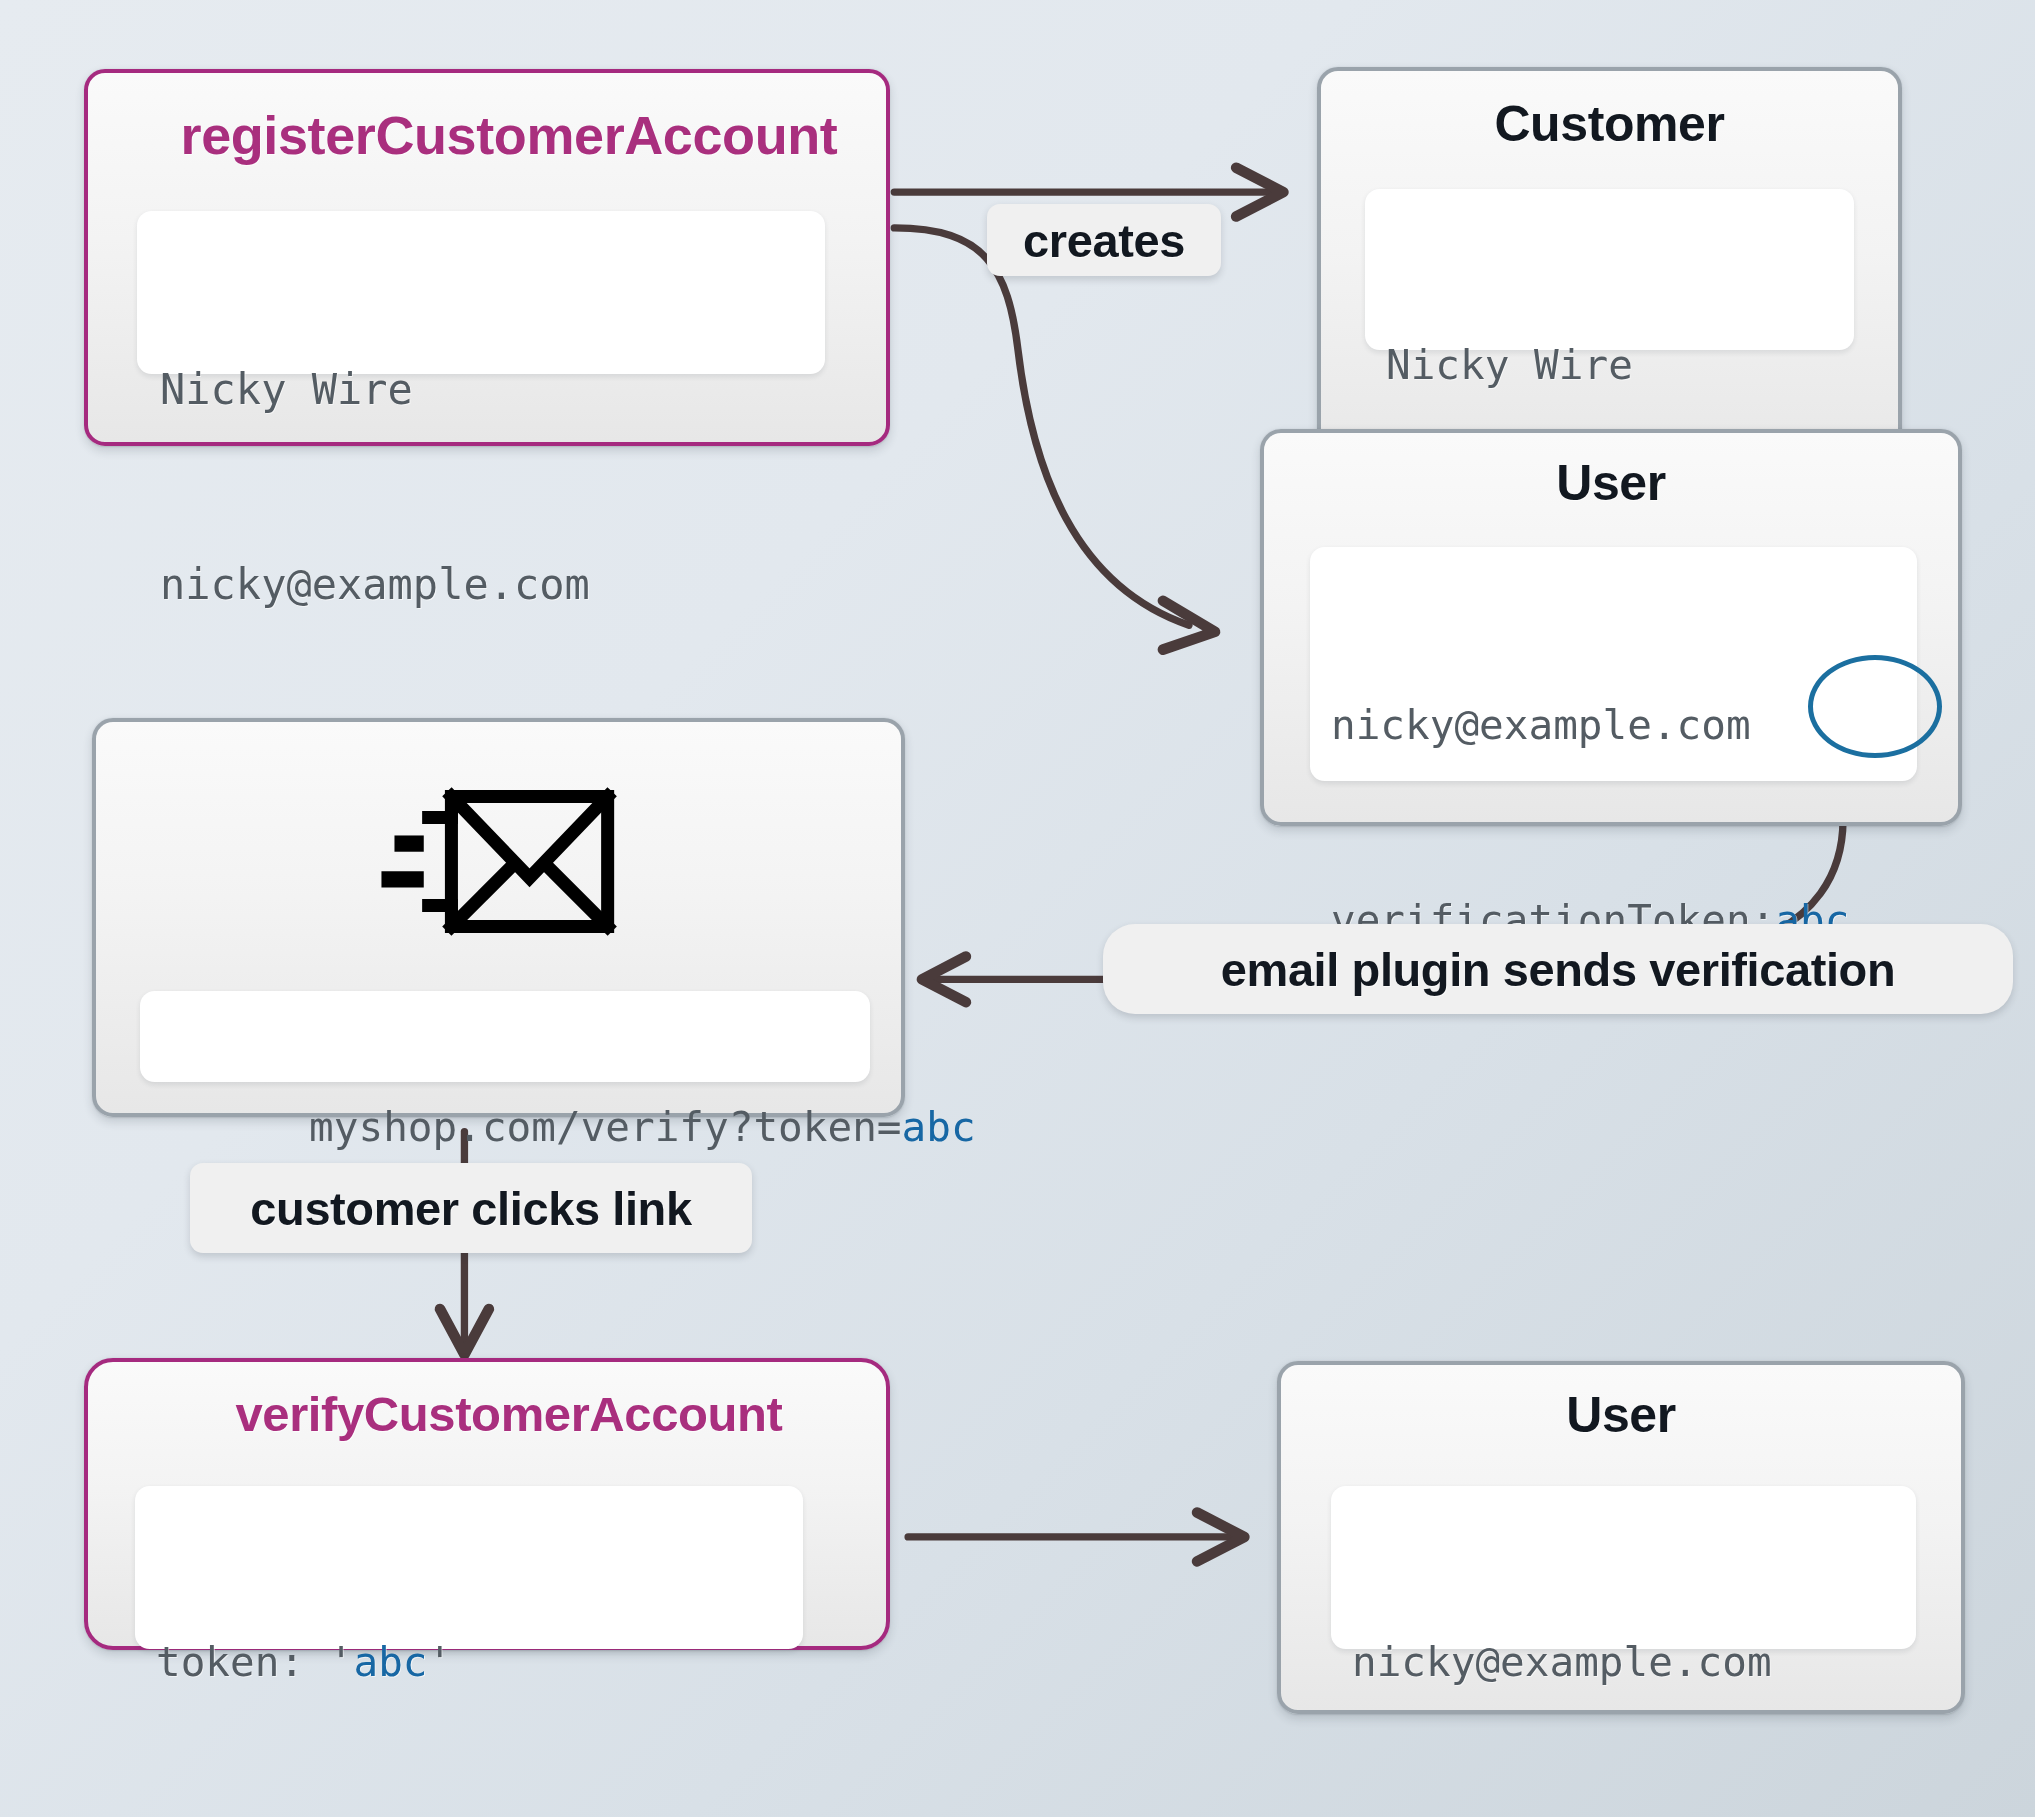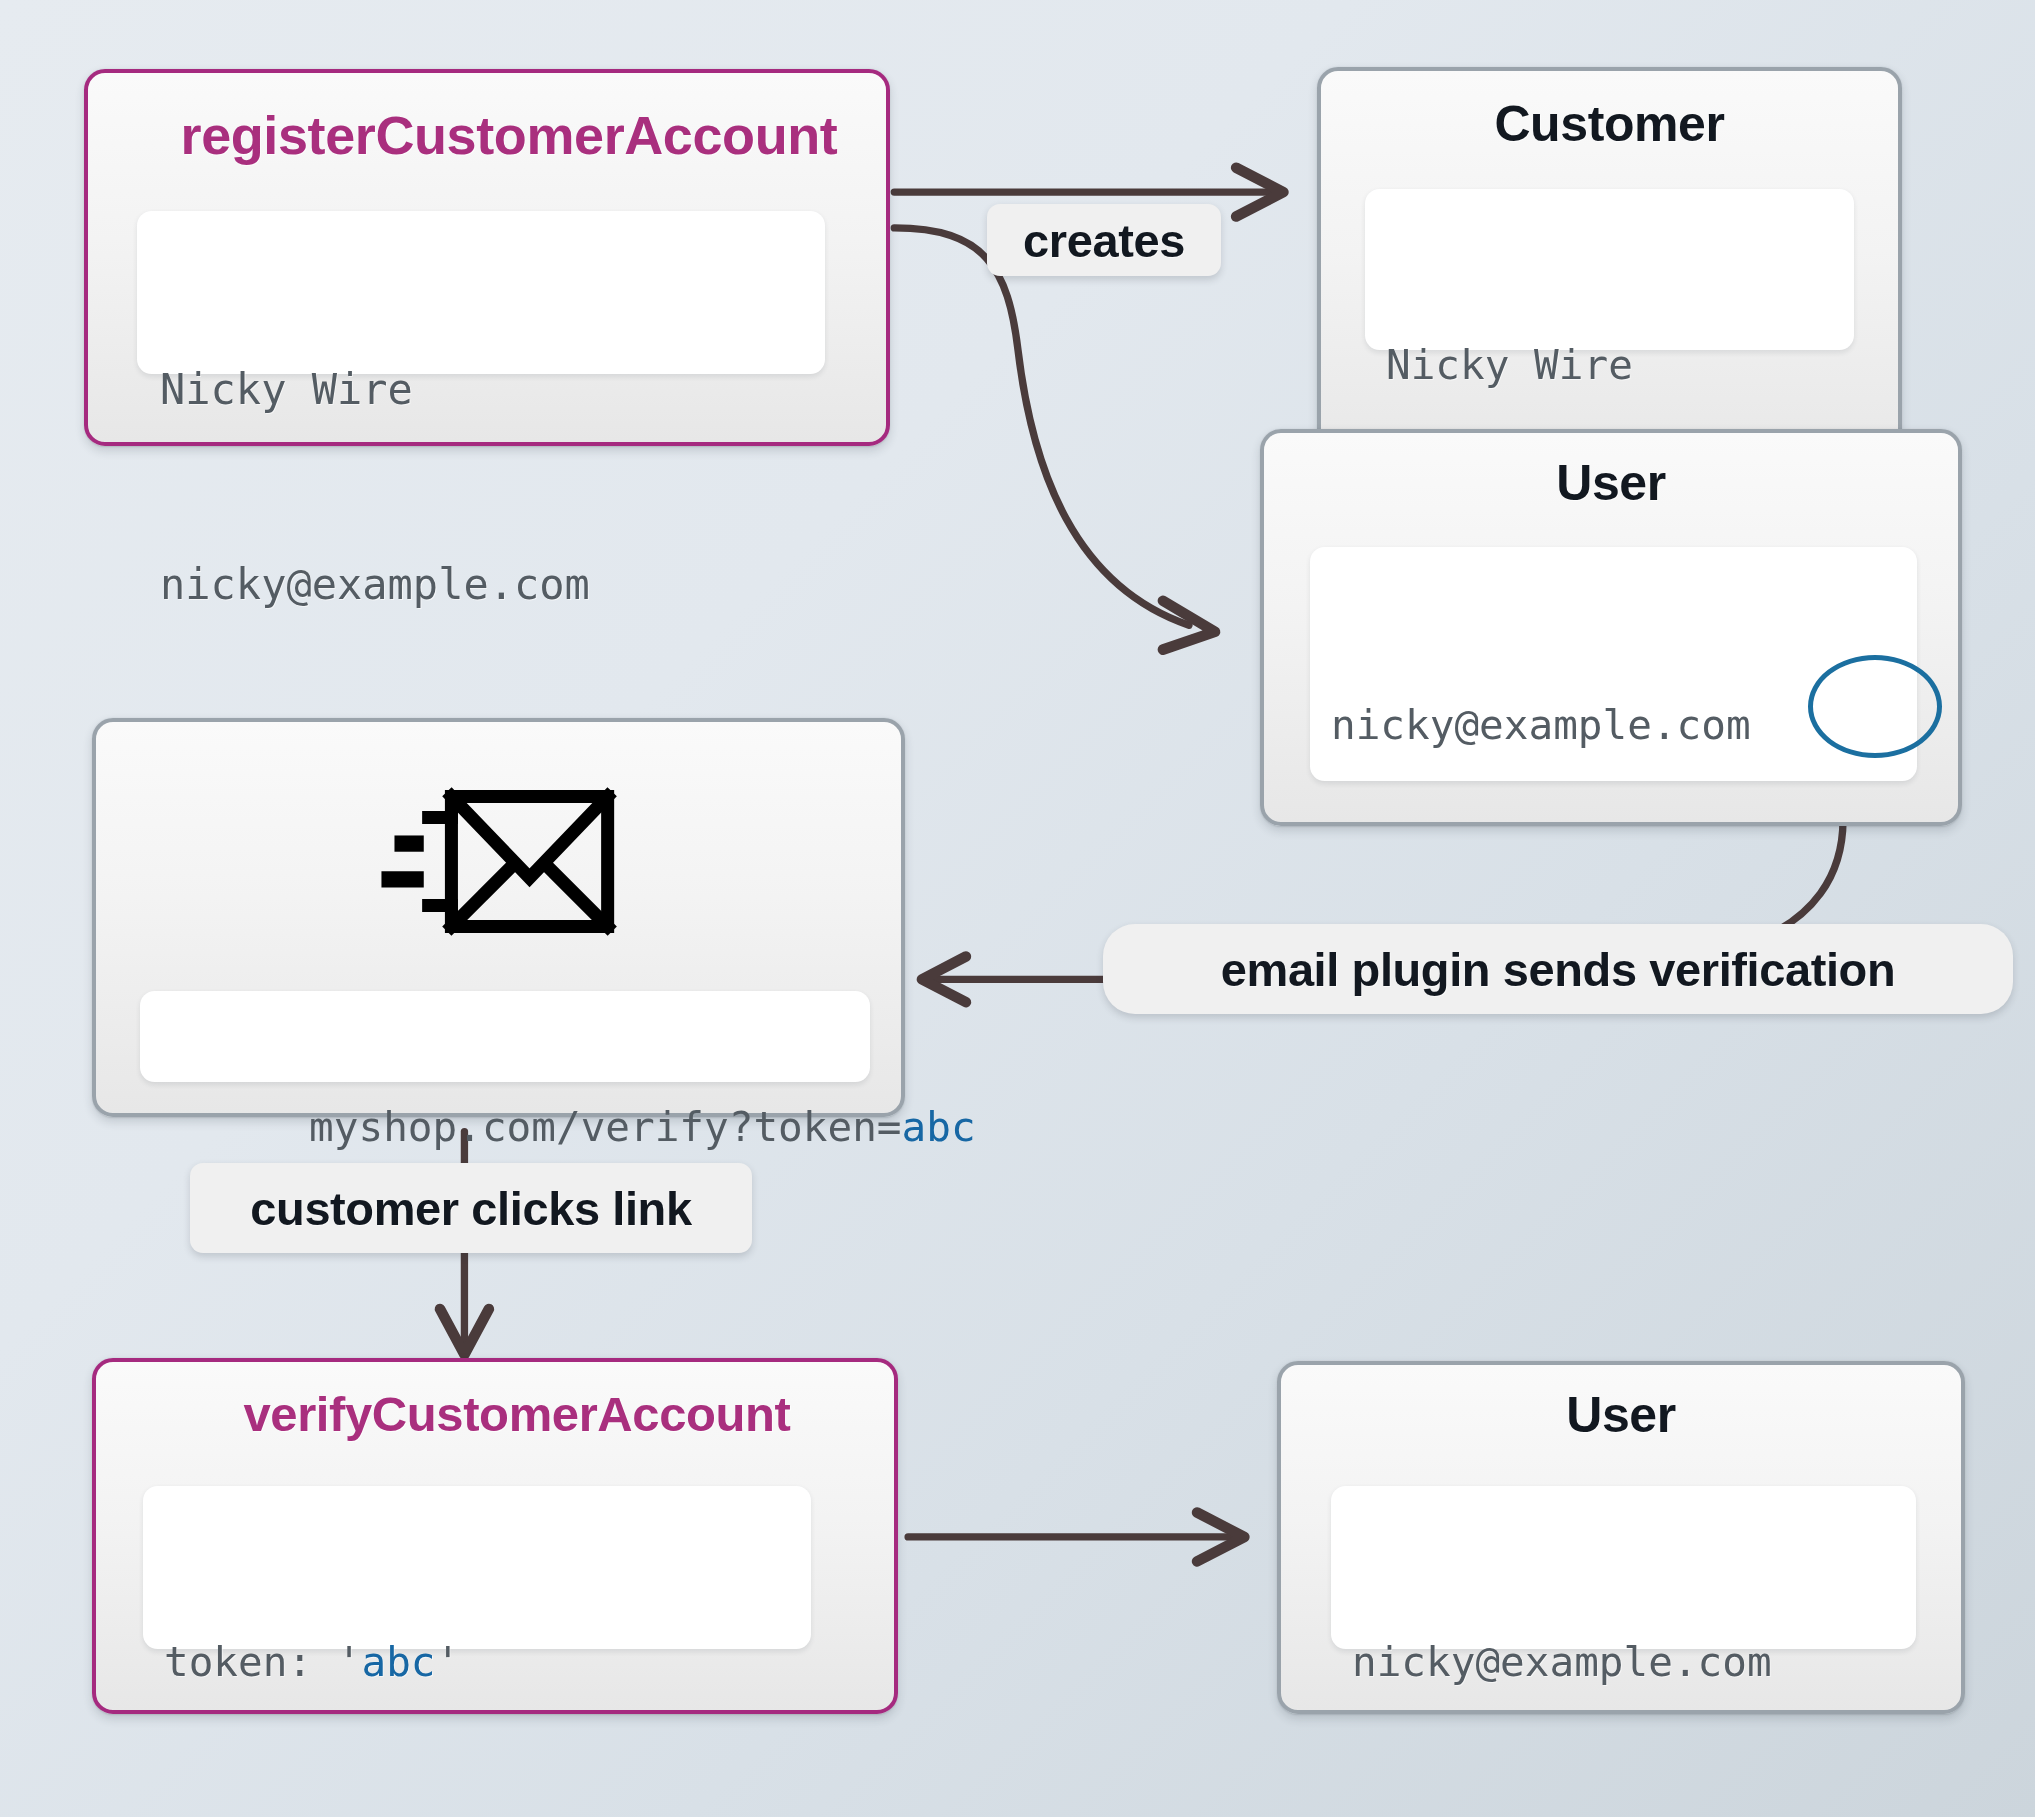--- a/index.html
+++ b/index.html
@@ -150,20 +150,21 @@
     <div class="panel" style="left:44px; top:118px; width:489px; height:161px; font-size:41px; line-height:64px; padding:16.3px 21px;">
       <span class="ln">Nicky Wire</span>
       <span class="ln">nicky@example.com</span>
     </div>
   </div>
 
   <div class="card grey" style="left:1260px; top:429px; width:702px; height:397px;">
     <div class="card-title dark" style="font-size:50px; margin-top:21px;">User</div>
     <div class="panel" style="left:46px; top:114px; width:607px; height:234px; font-size:41px; line-height:65px; padding:16.3px 21px;">
       <span class="ln">nicky@example.com</span>
+      <span class="ln"><span>verificationToken:</span><span class="v-tok">abc</span></span>
     </div>
     <div class="token-ring" style="left:544px; top:222px; width:134px; height:103px;"></div>
   </div>
 
   <div class="card grey" style="left:92px; top:718px; width:813px; height:399px;">
     <svg class="mail-icon" style="left:277px; top:50px;" width="261" height="179" viewBox="0 0 320 220">
       <g fill="none" stroke="#000000" stroke-width="16" stroke-linecap="square" stroke-linejoin="miter">
         <path d="M96,30 L96,190 L288,190 L288,30 Z"></path>
         <path d="M96,30 L192,130 L288,30"></path>
         <path d="M96,190 L168,118"></path>
@@ -174,21 +175,21 @@
       <g fill="none" stroke="#000000" stroke-width="20" stroke-linecap="butt">
         <path d="M62,88 L26,88"></path>
         <path d="M62,132 L10,132"></path>
       </g>
     </svg>
     <div class="panel" style="left:44px; top:269px; width:730px; height:91px; font-size:41px; line-height:91px; padding:0 21px;">
       <span>myshop.com/verify?token=</span><span class="v-tok">abc</span>
     </div>
   </div>
 
-  <div class="card magenta" style="left:92px; top:1358px; width:806px; height:356px;">
+  <div class="card magenta" style="left:84px; top:1358px; width:806px; height:292px;border-radius:29px;">
     <div class="card-title pink" style="font-size:49px; margin-top:24.4px;">verifyCustomerAccount</div>
     <div class="panel" style="left:47px; top:124px; width:668px; height:163px; font-size:41px; line-height:64px; padding:16.3px 21px;">
       <span class="ln"><span>token: </span><span>'</span><span class="v-tok">abc</span><span>'</span></span>
       
     </div>
   </div>
 
   <div class="card grey" style="left:1277px; top:1361px; width:688px; height:353px;">
     <div class="card-title dark" style="font-size:50px; margin-top:21px;">User</div>
     <div class="panel" style="left:50px; top:121px; width:585px; height:163px; font-size:41px; line-height:64px; padding:16.3px 21px;">

